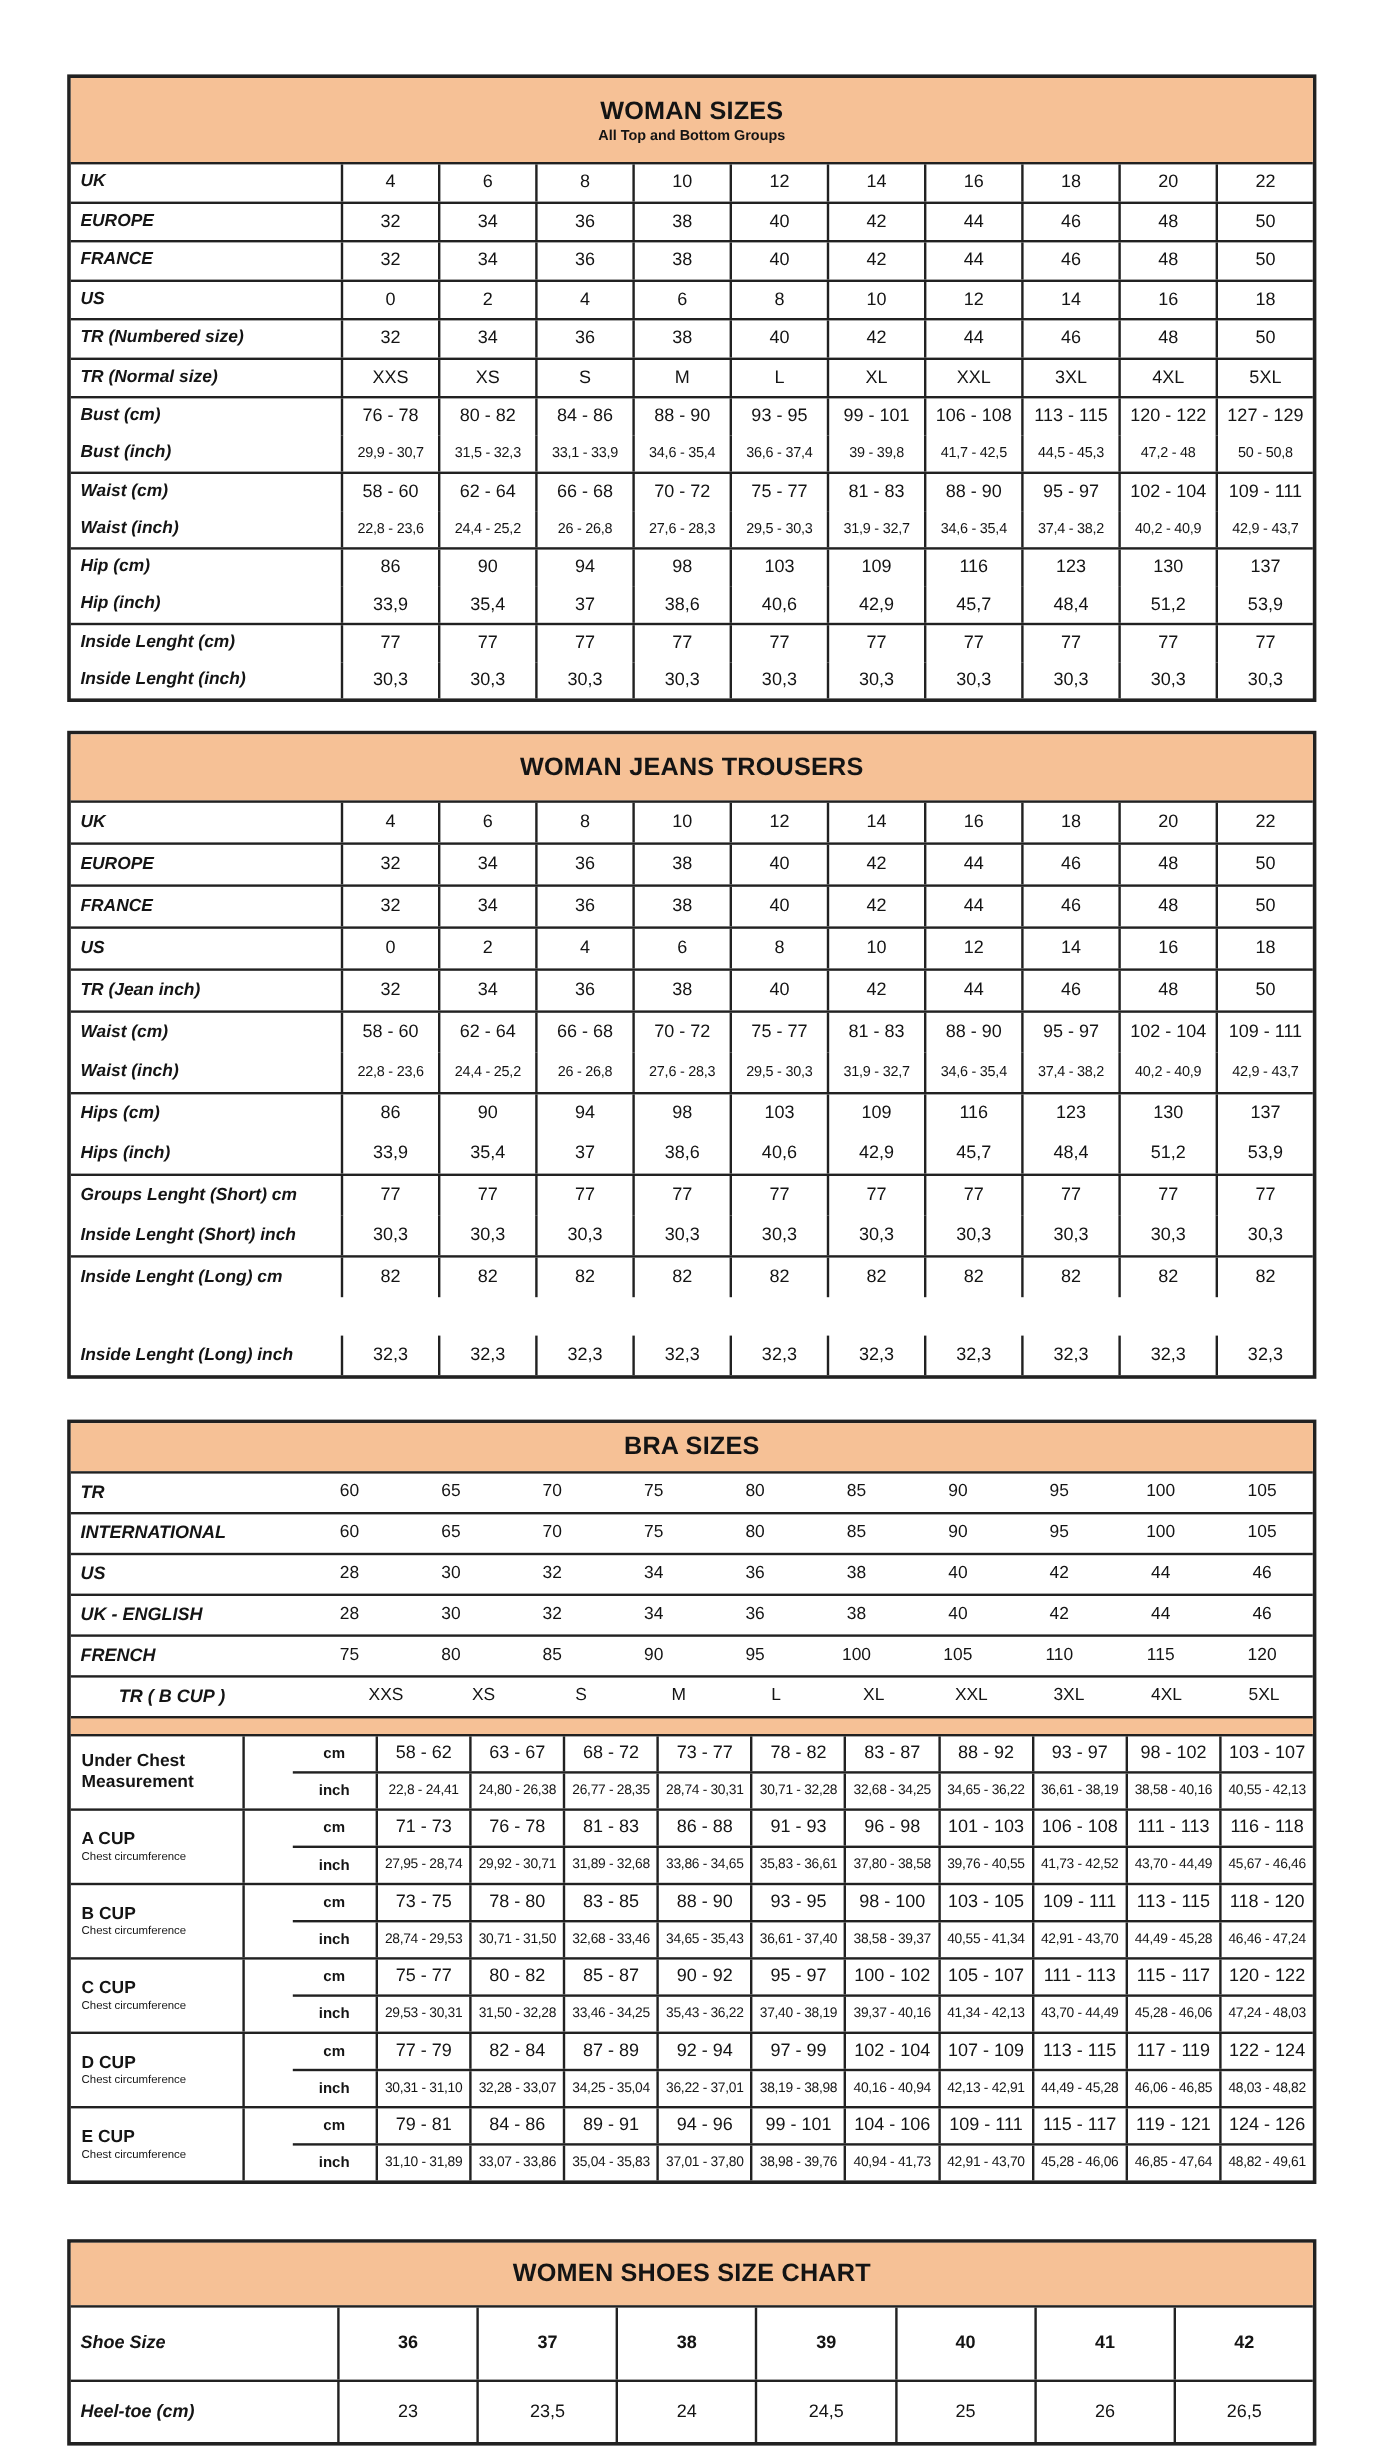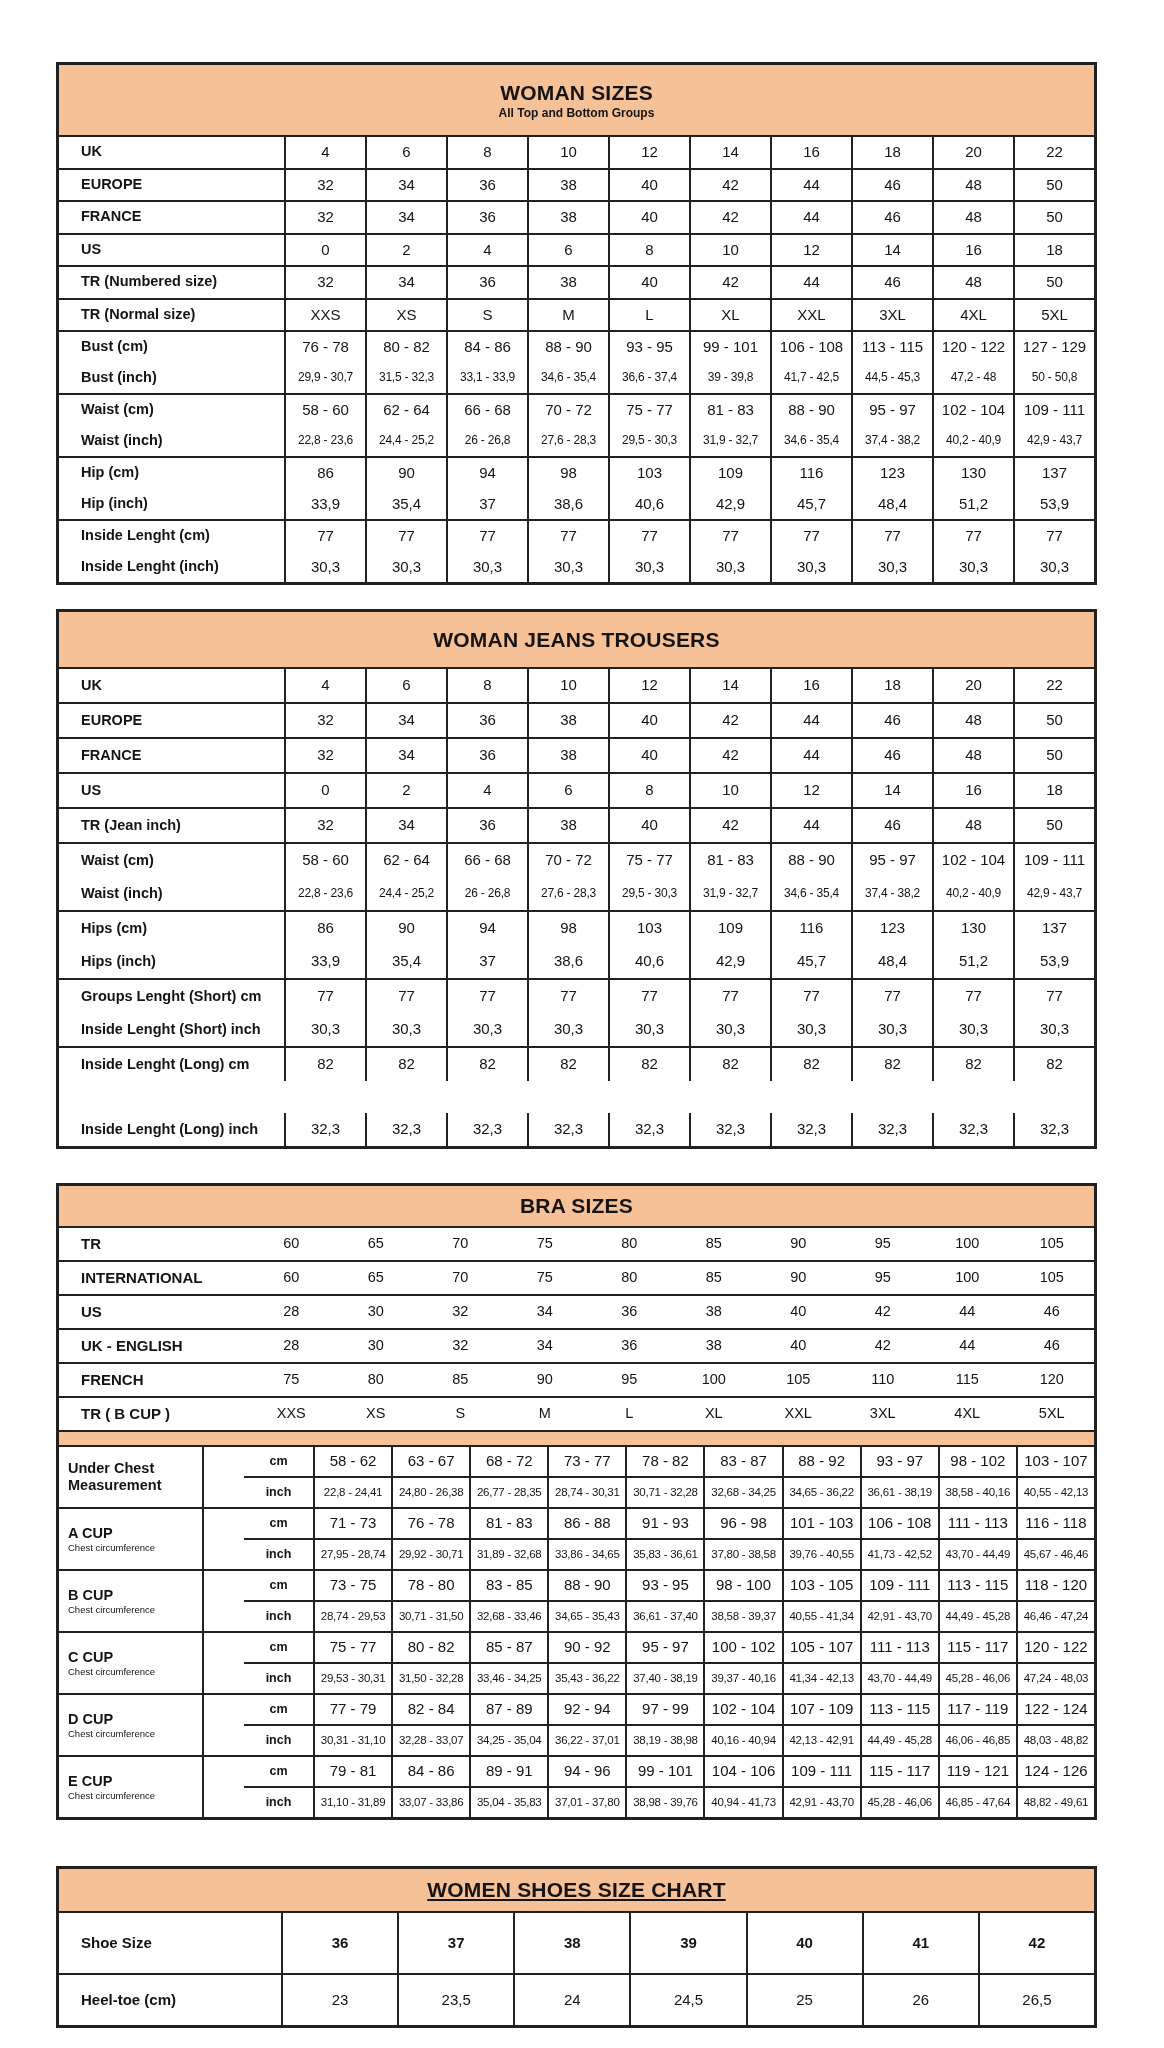--- a/index.html
+++ b/index.html
@@ -14,28 +14,28 @@
   .tbl{box-sizing:border-box;margin-left:56px;width:1041px;border:3px solid var(--bc);background:#ffffff;}
   #t1{margin-top:62px;}
   #t2{margin-top:24px;}
   #t3{margin-top:34px;}
   #t4{margin-top:46px;}
 
   .tbl-title{background:var(--hdr);display:flex;flex-direction:column;justify-content:center;align-items:center;text-align:center;}
   #t1 .tbl-title{height:70px;}
   #t2 .tbl-title{height:55px;}
   #t3 .tbl-title{height:40px;}
-  #t4 .tbl-title{height:42px;text-decoration:underline;}
+  #t4 .tbl-title{height:52px;}
   .t{font-size:21px;font-weight:700;letter-spacing:.2px;}
   .st{font-size:12px;font-weight:700;margin-top:1px;}
 
   .band{border-top:2.5px solid var(--bc);}
   .row{display:grid;align-items:stretch;}
   .cell{display:flex;align-items:center;justify-content:center;box-sizing:border-box;font-size:15px;padding:3px 2px;text-align:center;line-height:1.1;}
-  .label-cell{justify-content:flex-start;text-align:left;padding-left:22px;font-weight:700;font-size:14.5px;}
+  .label-cell{justify-content:flex-start;text-align:left;padding-left:8px;font-weight:700;font-size:14.5px;font-style:italic;}
   .val-cell{border-left:2px solid var(--bc);}
   .no-v .val-cell{border-left:none;font-size:14.5px;}
   .row.small .val-cell{font-size:12px;letter-spacing:-.2px;}
 
   #t1 .row{min-height:30.5px;}
   #t2 .row{min-height:33px;}
   .bra-top .row{min-height:32px;}
   .bra-top .label-cell{font-size:15px;}
 
   .strip{height:13px;background:var(--hdr);border-top:2.5px solid var(--bc);}
@@ -541,21 +541,21 @@
             <div class="cell val-cell">90</div>
             <div class="cell val-cell">95</div>
             <div class="cell val-cell">100</div>
             <div class="cell val-cell">105</div>
             <div class="cell val-cell">110</div>
             <div class="cell val-cell">115</div>
             <div class="cell val-cell">120</div>
           </div>
         </div>
         <div class="band">
-          <div class="row no-v" style="grid-template-columns: 190px repeat(10, 1fr);">
+          <div class="row no-v" style="grid-template-columns: 190px repeat(10, 1fr); margin-left: 32px;">
             <div class="cell label-cell">TR ( B CUP )</div>
             <div class="cell val-cell">XXS</div>
             <div class="cell val-cell">XS</div>
             <div class="cell val-cell">S</div>
             <div class="cell val-cell">M</div>
             <div class="cell val-cell">L</div>
             <div class="cell val-cell">XL</div>
             <div class="cell val-cell">XXL</div>
             <div class="cell val-cell">3XL</div>
             <div class="cell val-cell">4XL</div>

